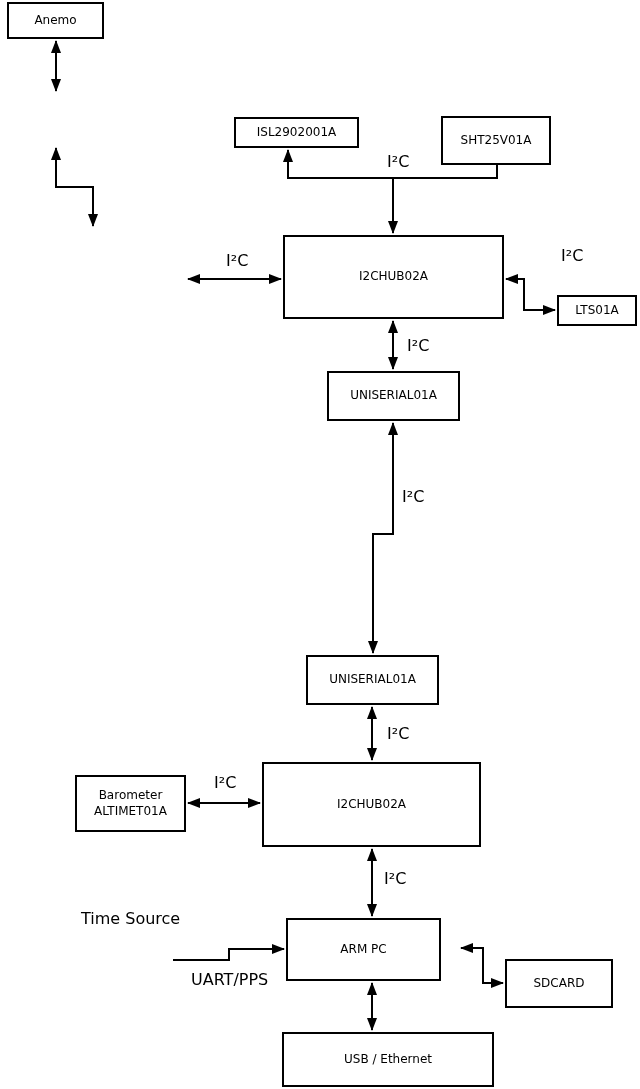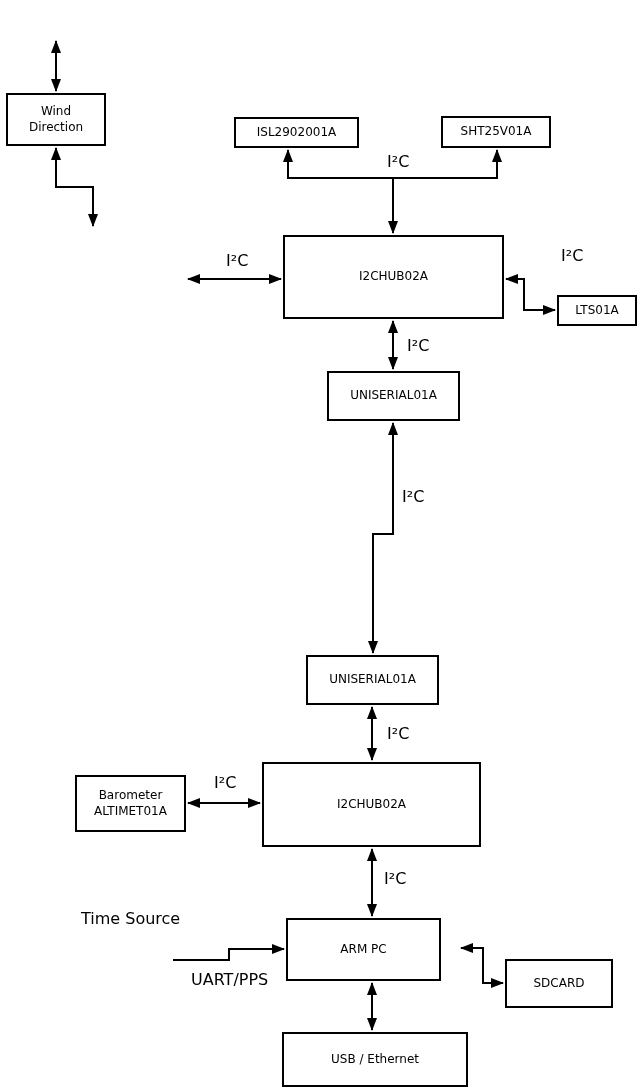--- a/index.html
+++ b/index.html
@@ -77,48 +77,47 @@
     <polyline class="both" points="393,321 393,369"></polyline>
     <polyline class="both" points="393,423 393,534 373,534 373,653"></polyline>
     <polyline class="both" points="372,707 372,760"></polyline>
     <polyline class="both" points="188,803 260,803"></polyline>
     <polyline class="both" points="372,849 372,916"></polyline>
     <polyline class="end" points="173,960 229,960 229,949 284,949"></polyline>
     <polyline class="both" points="461,948 483,948 483,983 503,983"></polyline>
     <polyline class="both" points="372,983 372,1030"></polyline>
   </svg>
 
+  <div class="node" style="left:7px; top:2px; width:97px; height:37px;">Anemo</div>
 
-  <div class="node" style="left:6px; top:93px; width:100px; height:53px;">Wind
-Direction</div>
 
 
   <div class="node" style="left:234px; top:117px; width:125px; height:31px;">ISL2902001A</div>
 
-  <div class="node" style="left:441px; top:116px; width:110px; height:32px;">SHT25V01A</div>
+  <div class="node" style="left:441px; top:116px; width:110px; height:49px;">SHT25V01A</div>
 
   <div class="node" style="left:283px; top:235px; width:221px; height:84px;">I2CHUB02A</div>
 
   <div class="node" style="left:557px; top:295px; width:80px; height:31px;">LTS01A</div>
 
   <div class="node" style="left:327px; top:371px; width:133px; height:50px;">UNISERIAL01A</div>
 
   <div class="node" style="left:306px; top:655px; width:133px; height:50px;">UNISERIAL01A</div>
 
   <div class="node" style="left:262px; top:762px; width:219px; height:85px;">I2CHUB02A</div>
 
   <div class="node" style="left:75px; top:775px; width:111px; height:57px;">Barometer
 ALTIMET01A</div>
 
 
   <div class="node" style="left:286px; top:918px; width:155px; height:63px;">ARM PC</div>
 
   <div class="node" style="left:505px; top:959px; width:108px; height:49px;">SDCARD</div>
 
-  <div class="node" style="left:282px; top:1032px; width:186px; height:55px;">USB / Ethernet</div>
+  <div class="node" style="left:282px; top:1032px; width:212px; height:55px;">USB / Ethernet</div>
 
   <div class="elabel" style="left:387px; top:152px;">I²C</div>
 
   <div class="elabel" style="left:226px; top:251px;">I²C</div>
 
   <div class="elabel" style="left:561px; top:246px;">I²C</div>
 
   <div class="elabel" style="left:407px; top:336px;">I²C</div>
 
   <div class="elabel" style="left:402px; top:487px;">I²C</div>

